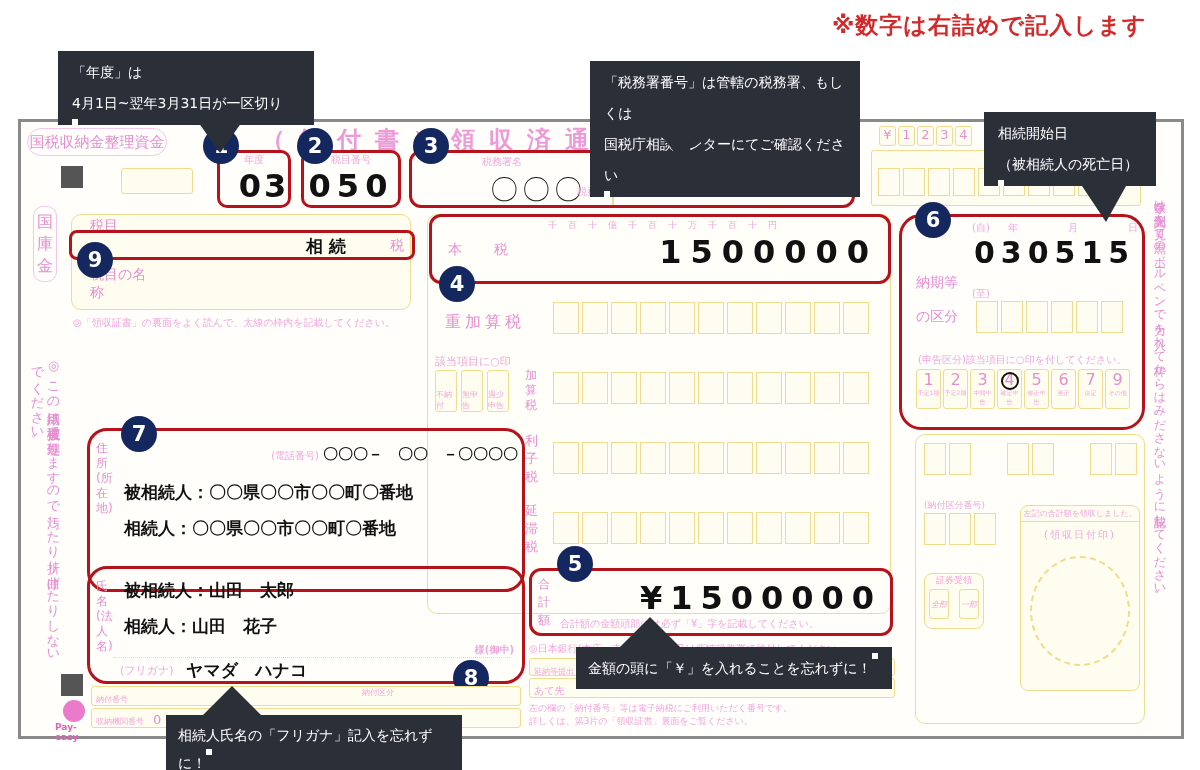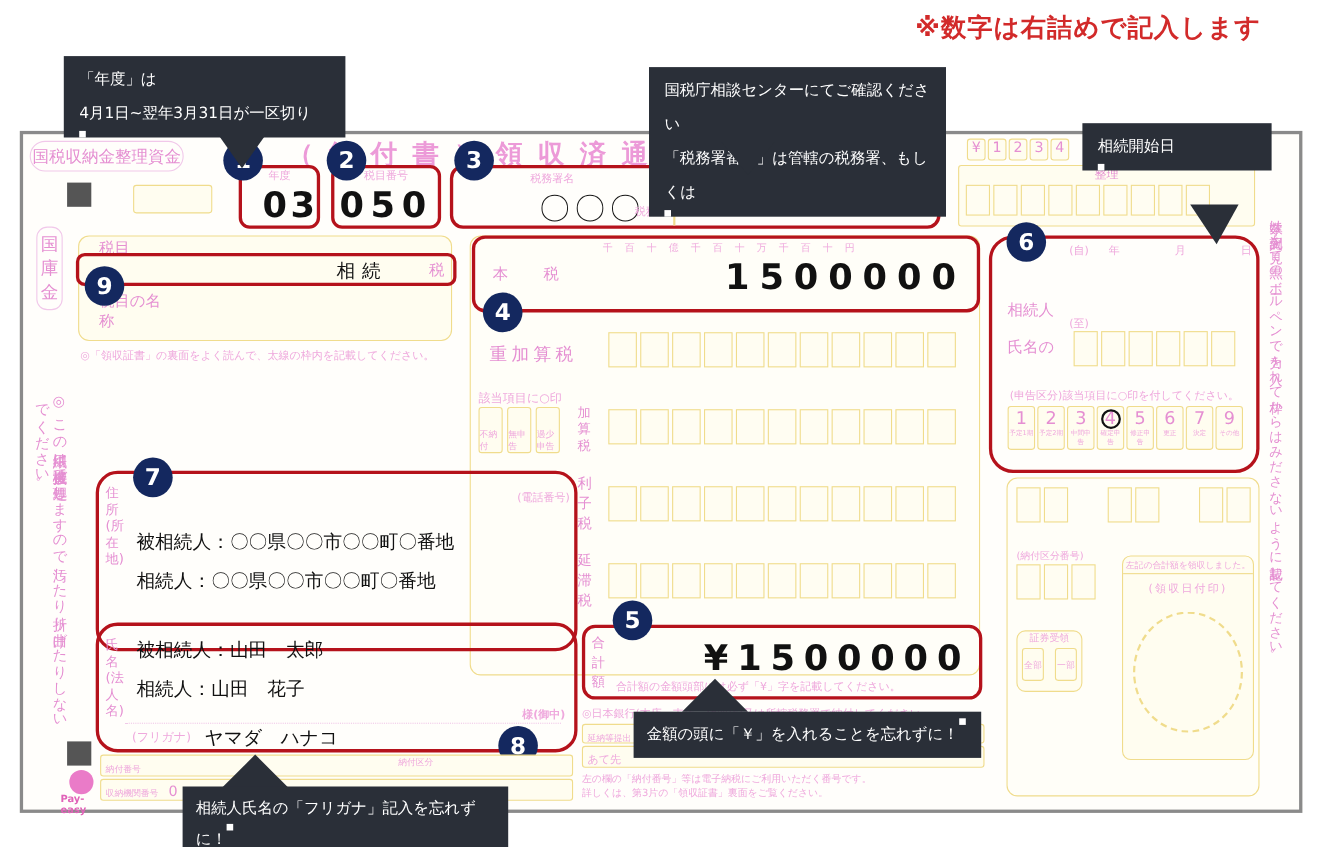--- a/index.html
+++ b/index.html
@@ -14,21 +14,21 @@
   .badge { width: 36px; height: 36px; border-radius: 50%; background: #14285f; color: #fff; font-size: 21px; font-weight: bold;
            display: flex; align-items: center; justify-content: center; }
   .tip { background: #2a2f38; color: #fff; font-size: 14px; line-height: 31px; padding: 6px 14px; }
   .tip::after { content: ""; position: absolute; border-style: solid; }
   .digits { display: flex; align-items: center; font-size: 32px; font-weight: bold; letter-spacing: 3px; }
   .cell { width: 26px; height: 32px; border: 1.5px solid #f0dc8c; background: #fffdf2; display: inline-flex;
           align-items: center; justify-content: center; font-size: 30px; font-weight: bold; color: #111; }
   .row-cells { display: flex; gap: 3px; }
   .label-pink { color: #e58fd2; font-size: 14px; }
   .tiny-pink { color: #efa8dd; font-size: 10px; }
-  .blk { font-size: 16px; font-weight: normal; color: #111; }
+  .blk { font-size: 16px; font-weight: bold; color: #111; }
 </style>
 </head>
 <body>
 
 <div class="abs notice">※数字は右詰めで記入します</div>
 
 <div class="abs form">
 
   <div class="abs pink" style="left:6px;top:6px;width:140px;height:28px;border:1.5px solid #f1c8ea;border-radius:14px;font-size:15px;display:flex;align-items:center;justify-content:center;">
     <span>国税収納金整理資金</span>
@@ -194,25 +194,26 @@
 
   <div class="abs rbox" style="left:508px;top:446px;width:364px;height:68px;border-radius:12px;">
     <div class="abs label-pink" style="left:6px;top:4px;width:14px;font-size:12px;line-height:18px;">合計額</div>
     <div class="abs digits" style="right:8px;top:8px;letter-spacing:8px;">¥1500000</div>
     <div class="abs tiny-pink" style="left:28px;bottom:2px;">合計額の金額頭部には必ず「¥」字を記載してください。</div>
   </div>
   <div class="abs badge" style="left:536px;top:424px;">5</div>
   <div class="abs tiny-pink" style="left:508px;top:520px;">◎日本銀行(本店・支店・代理店)又は所轄税務署で納付してください。</div>
 
   <div class="abs rbox" style="left:878px;top:92px;width:246px;height:216px;border-radius:22px;">
-    <div class="abs label-pink" style="left:14px;top:48px;width:50px;font-size:14px;line-height:34px;">相続人氏名の</div>
+    <div class="abs label-pink" style="left:14px;top:48px;width:50px;font-size:14px;line-height:34px;">納期等の区分</div>
     <div class="abs tiny-pink" style="left:70px;top:4px;">(自)</div>
     <div class="abs tiny-pink" style="left:106px;top:4px;">年</div>
     <div class="abs tiny-pink" style="left:166px;top:4px;">月</div>
     <div class="abs tiny-pink" style="left:226px;top:4px;">日</div>
+    <div class="abs digits" style="left:72px;top:18px;letter-spacing:6px;font-size:30px;">030515</div>
     <div class="abs tiny-pink" style="left:70px;top:70px;">(至)</div>
     <div class="abs row-cells" style="left:74px;top:84px;">
       <span class="cell" style="width:22px;"></span>
         <span class="cell" style="width:22px;"></span>
         <span class="cell" style="width:22px;"></span>
         <span class="cell" style="width:22px;"></span>
         <span class="cell" style="width:22px;"></span>
         <span class="cell" style="width:22px;"></span>
     </div>
     <div class="abs tiny-pink" style="left:16px;top:136px;">(申告区分)該当項目に○印を付してください。</div>
@@ -266,39 +267,40 @@
         <span class="cell" style="width:22px;"></span>
     </div>
     <div class="abs tiny-pink" style="left:8px;top:64px;font-size:9px;">(納付区分番号)</div>
     <div class="abs row-cells" style="left:8px;top:78px;">
       <span class="cell" style="width:22px;"></span>
         <span class="cell" style="width:22px;"></span>
         <span class="cell" style="width:22px;"></span>
     </div>
     <div class="abs ybox" style="left:8px;top:138px;width:60px;height:56px;border-radius:8px;">
       <div class="tiny-pink" style="text-align:center;font-size:9px;">証券受領</div>
-      <div style="display:flex;gap:10px;padding:2px 4px;">
+      <div style="display:flex;gap:10px;padding:2px 4px;font-style:italic;">
         <span class="ybox tiny-pink" style="width:24px;height:30px;font-size:8px;display:flex;align-items:center;justify-content:center;">全部</span>
         <span class="ybox tiny-pink" style="width:24px;height:30px;font-size:8px;display:flex;align-items:center;justify-content:center;">一部</span>
       </div>
     </div>
 
     <div class="abs ybox" style="left:104px;top:70px;width:120px;height:186px;border-radius:8px;">
       <div class="tiny-pink" style="text-align:center;font-size:8px;border-bottom:1.5px solid #f0dc8c;padding:2px 0;">左記の合計額を領収しました。</div>
       <div class="tiny-pink" style="text-align:center;margin-top:6px;letter-spacing:2px;">(領収日付印)</div>
       <div style="margin:14px auto 0;width:100px;height:110px;border:2px dashed #f0dc8c;border-radius:50%;"></div>
     </div>
   </div>
 
   <div class="abs pink" style="left:1130px;top:70px;height:520px;writing-mode:vertical-rl;font-size:12px;">数字は記入例を見て黒のボールペンで力を入れて枠からはみださないように記載してください。</div>
 
   <div class="abs rbox" style="left:66px;top:306px;width:438px;height:164px;border-radius:20px;">
     <div class="abs label-pink" style="left:6px;top:10px;width:14px;font-size:12px;line-height:15px;">住所(所在地)</div>
     <div class="abs" style="right:4px;top:14px;display:flex;align-items:baseline;gap:4px;">
       <span class="tiny-pink">(電話番号)</span>
+      <span style="font-size:15px;font-weight:bold;">〇〇〇－　〇〇　－〇〇〇〇</span>
     </div>
     <div class="abs blk" style="left:34px;top:50px;font-size:17px;">被相続人：〇〇県〇〇市〇〇町〇番地</div>
     <div class="abs blk" style="left:34px;top:86px;font-size:17px;">相続人：〇〇県〇〇市〇〇町〇番地</div>
   </div>
   <div class="abs badge" style="left:100px;top:294px;">7</div>
 
   <div class="abs rbox" style="left:66px;top:444px;width:438px;height:118px;border-radius:20px;">
     <div class="abs label-pink" style="left:6px;top:10px;width:14px;font-size:12px;line-height:15px;">氏名(法人名)</div>
     <div class="abs blk" style="left:34px;top:10px;font-size:17px;">被相続人：山田　太郎</div>
     <div class="abs blk" style="left:34px;top:46px;font-size:17px;">相続人：山田　花子</div>
@@ -333,27 +335,28 @@
   <div class="abs tiny-pink" style="left:508px;top:593px;font-size:9px;text-align:center;">詳しくは、第3片の「領収証書」裏面をご覧ください。</div>
 </div>
 
 <div class="abs tip" style="left:58px;top:51px;width:256px;">
   <div>「年度」は</div>
   <div>4月1日~翌年3月31日が一区切り</div>
 </div>
 <div class="abs" style="left:196px;top:119px;width:0;height:0;border-left:24px solid transparent;border-right:24px solid transparent;border-top:34px solid #2a2f38;"></div>
 
 <div class="abs tip" style="left:590px;top:61px;width:270px;">
+  <div>「税務署番号」は管轄の税務署、もしくは</div>
   <div>国税庁相談センターにてご確認ください</div>
-  <div>「税務署番号」は管轄の税務署、もしくは</div>
 </div>
 <div class="abs" style="left:656px;top:129px;width:0;height:0;border-left:24px solid transparent;border-right:24px solid transparent;border-top:30px solid #2a2f38;"></div>
 
 <div class="abs tip" style="left:984px;top:112px;width:172px;">
   <div>相続開始日</div>
+  <div>（被相続人の死亡日）</div>
 </div>
 <div class="abs" style="left:1082px;top:186px;width:0;height:0;border-left:24px solid transparent;border-right:20px solid transparent;border-top:36px solid #2a2f38;"></div>
 
 <div class="abs" style="left:620px;top:617px;width:0;height:0;border-left:30px solid transparent;border-right:30px solid transparent;border-bottom:30px solid #2a2f38;"></div>
 <div class="abs tip" style="left:576px;top:647px;width:316px;font-size:14px;line-height:30px;padding:6px 12px;">
   <span>金額の頭に「￥」を入れることを忘れずに！</span>
 </div>
 
 <div class="abs" style="left:202px;top:686px;width:0;height:0;border-left:30px solid transparent;border-right:30px solid transparent;border-bottom:30px solid #2a2f38;"></div>
 <div class="abs tip" style="left:166px;top:715px;width:296px;font-size:14px;line-height:28px;padding:6px 12px;">

